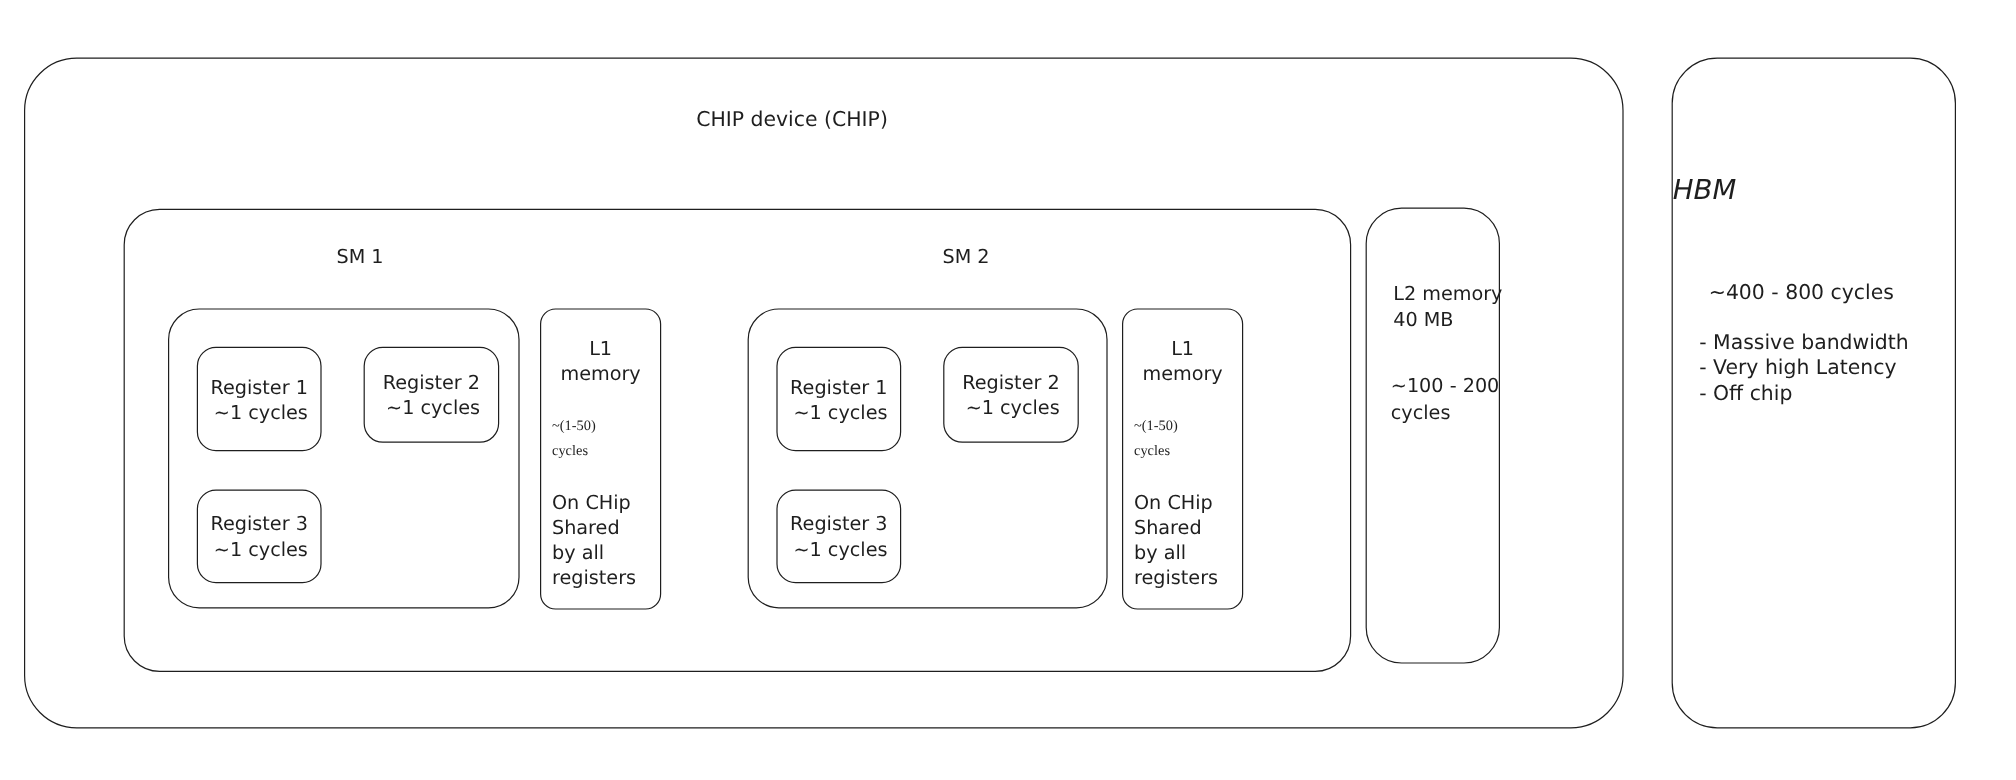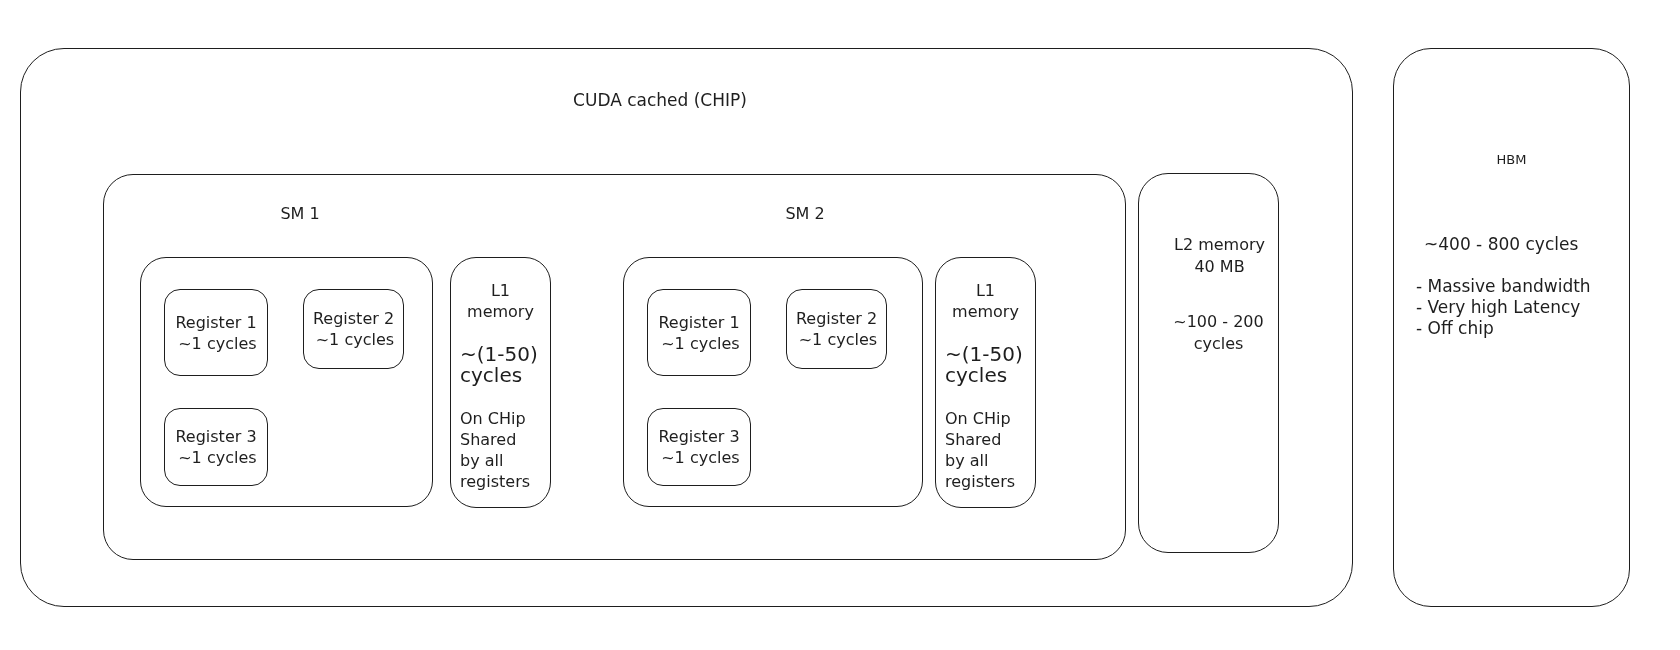--- a/index.html
+++ b/index.html
@@ -52,48 +52,48 @@
     box-sizing: border-box;
     display: flex;
     align-items: center;
     justify-content: center;
     font-size: 16px;
     line-height: 21px;
     white-space: pre;
     text-align: right;
   }
   .reg-1 { left: 23px;  top: 31px;  width: 104px; height: 87px; }
-  .reg-2 { left: 162px; top: 31px;  width: 101px; height: 80px; }
+  .reg-2 { left: 162px; top: 31px;  width: 113px; height: 80px; }
   .reg-3 { left: 23px;  top: 150px; width: 104px; height: 78px; }
 
-  .l1-box { top: 257px; width: 101px; height: 251px; border-radius: 26px; }
+  .l1-box { top: 257px; width: 101px; height: 251px; border-radius: 13px; }
   .sm1-l1 { left: 450px; }
   .sm2-l1 { left: 935px; }
   .l1-heading { margin: 22px 0 0 0; text-align: center; font-size: 16px; line-height: 21px; white-space: pre; }
-  .l1-latency { margin: 22px 0 0 9px; font-size: 20px; line-height: 21px; white-space: pre; }
+  .l1-latency { margin: 22px 0 0 9px; font-size: 12px; line-height: 21px; white-space: pre; font-family: Liberation Serif, serif; }
   .l1-notes   { margin: 22px 0 0 9px; font-size: 16px; line-height: 21px; white-space: pre; }
 
-  .l2-box { left: 1138px; top: 173px; width: 141px; height: 380px; border-radius: 30px; text-align: center; }
+  .l2-box { left: 1138px; top: 173px; width: 112px; height: 380px; border-radius: 30px; }
   .l2-heading { margin: 60px 0 0 22px; font-size: 16px; line-height: 22px; white-space: pre; }
   .l2-latency { margin: 33px 0 0 20px; font-size: 16px; line-height: 22px; white-space: pre; }
   .l2-notes   { margin: 40px 0 0 14px; font-size: 16px; line-height: 22px; white-space: pre; }
 
   .hbm-box { left: 1393px; top: 48px; width: 237px; height: 559px; border-radius: 38px; }
-  .hbm-heading { margin: 100px 0 0 0; text-align: center; font-size: 13px; line-height: 21px; }
+  .hbm-heading { margin: 100px 0 0 0; text-align: left; font-size: 23px; line-height: 21px; font-style: italic; }
   .hbm-latency { margin: 64px 0 0 30px; font-size: 17px; line-height: 21px; white-space: pre; }
   .hbm-traits  { margin: 21px 0 0 22px; font-size: 17px; line-height: 21px; white-space: pre; }
   .hbm-when    { margin: 40px 0 0 22px; font-size: 17px; line-height: 21px; white-space: pre; }
 </style>
 </head>
 <body>
 
 <div class="canvas">
 
   <div class="box cuda-box"></div>
-  <div class="label cuda-title">CUDA cached (CHIP)</div>
+  <div class="label cuda-title">CHIP device (CHIP)</div>
 
   <div class="box sm-cluster"></div>
 
   <div class="label sm-label sm1-label">SM 1</div>
   <div class="box registers-box sm1-registers">
     <div class="register reg-1">Register 1
 ~1 cycles</div>
     <div class="register reg-2">Register 2
 ~1 cycles</div>
     <div class="register reg-3">Register 3

